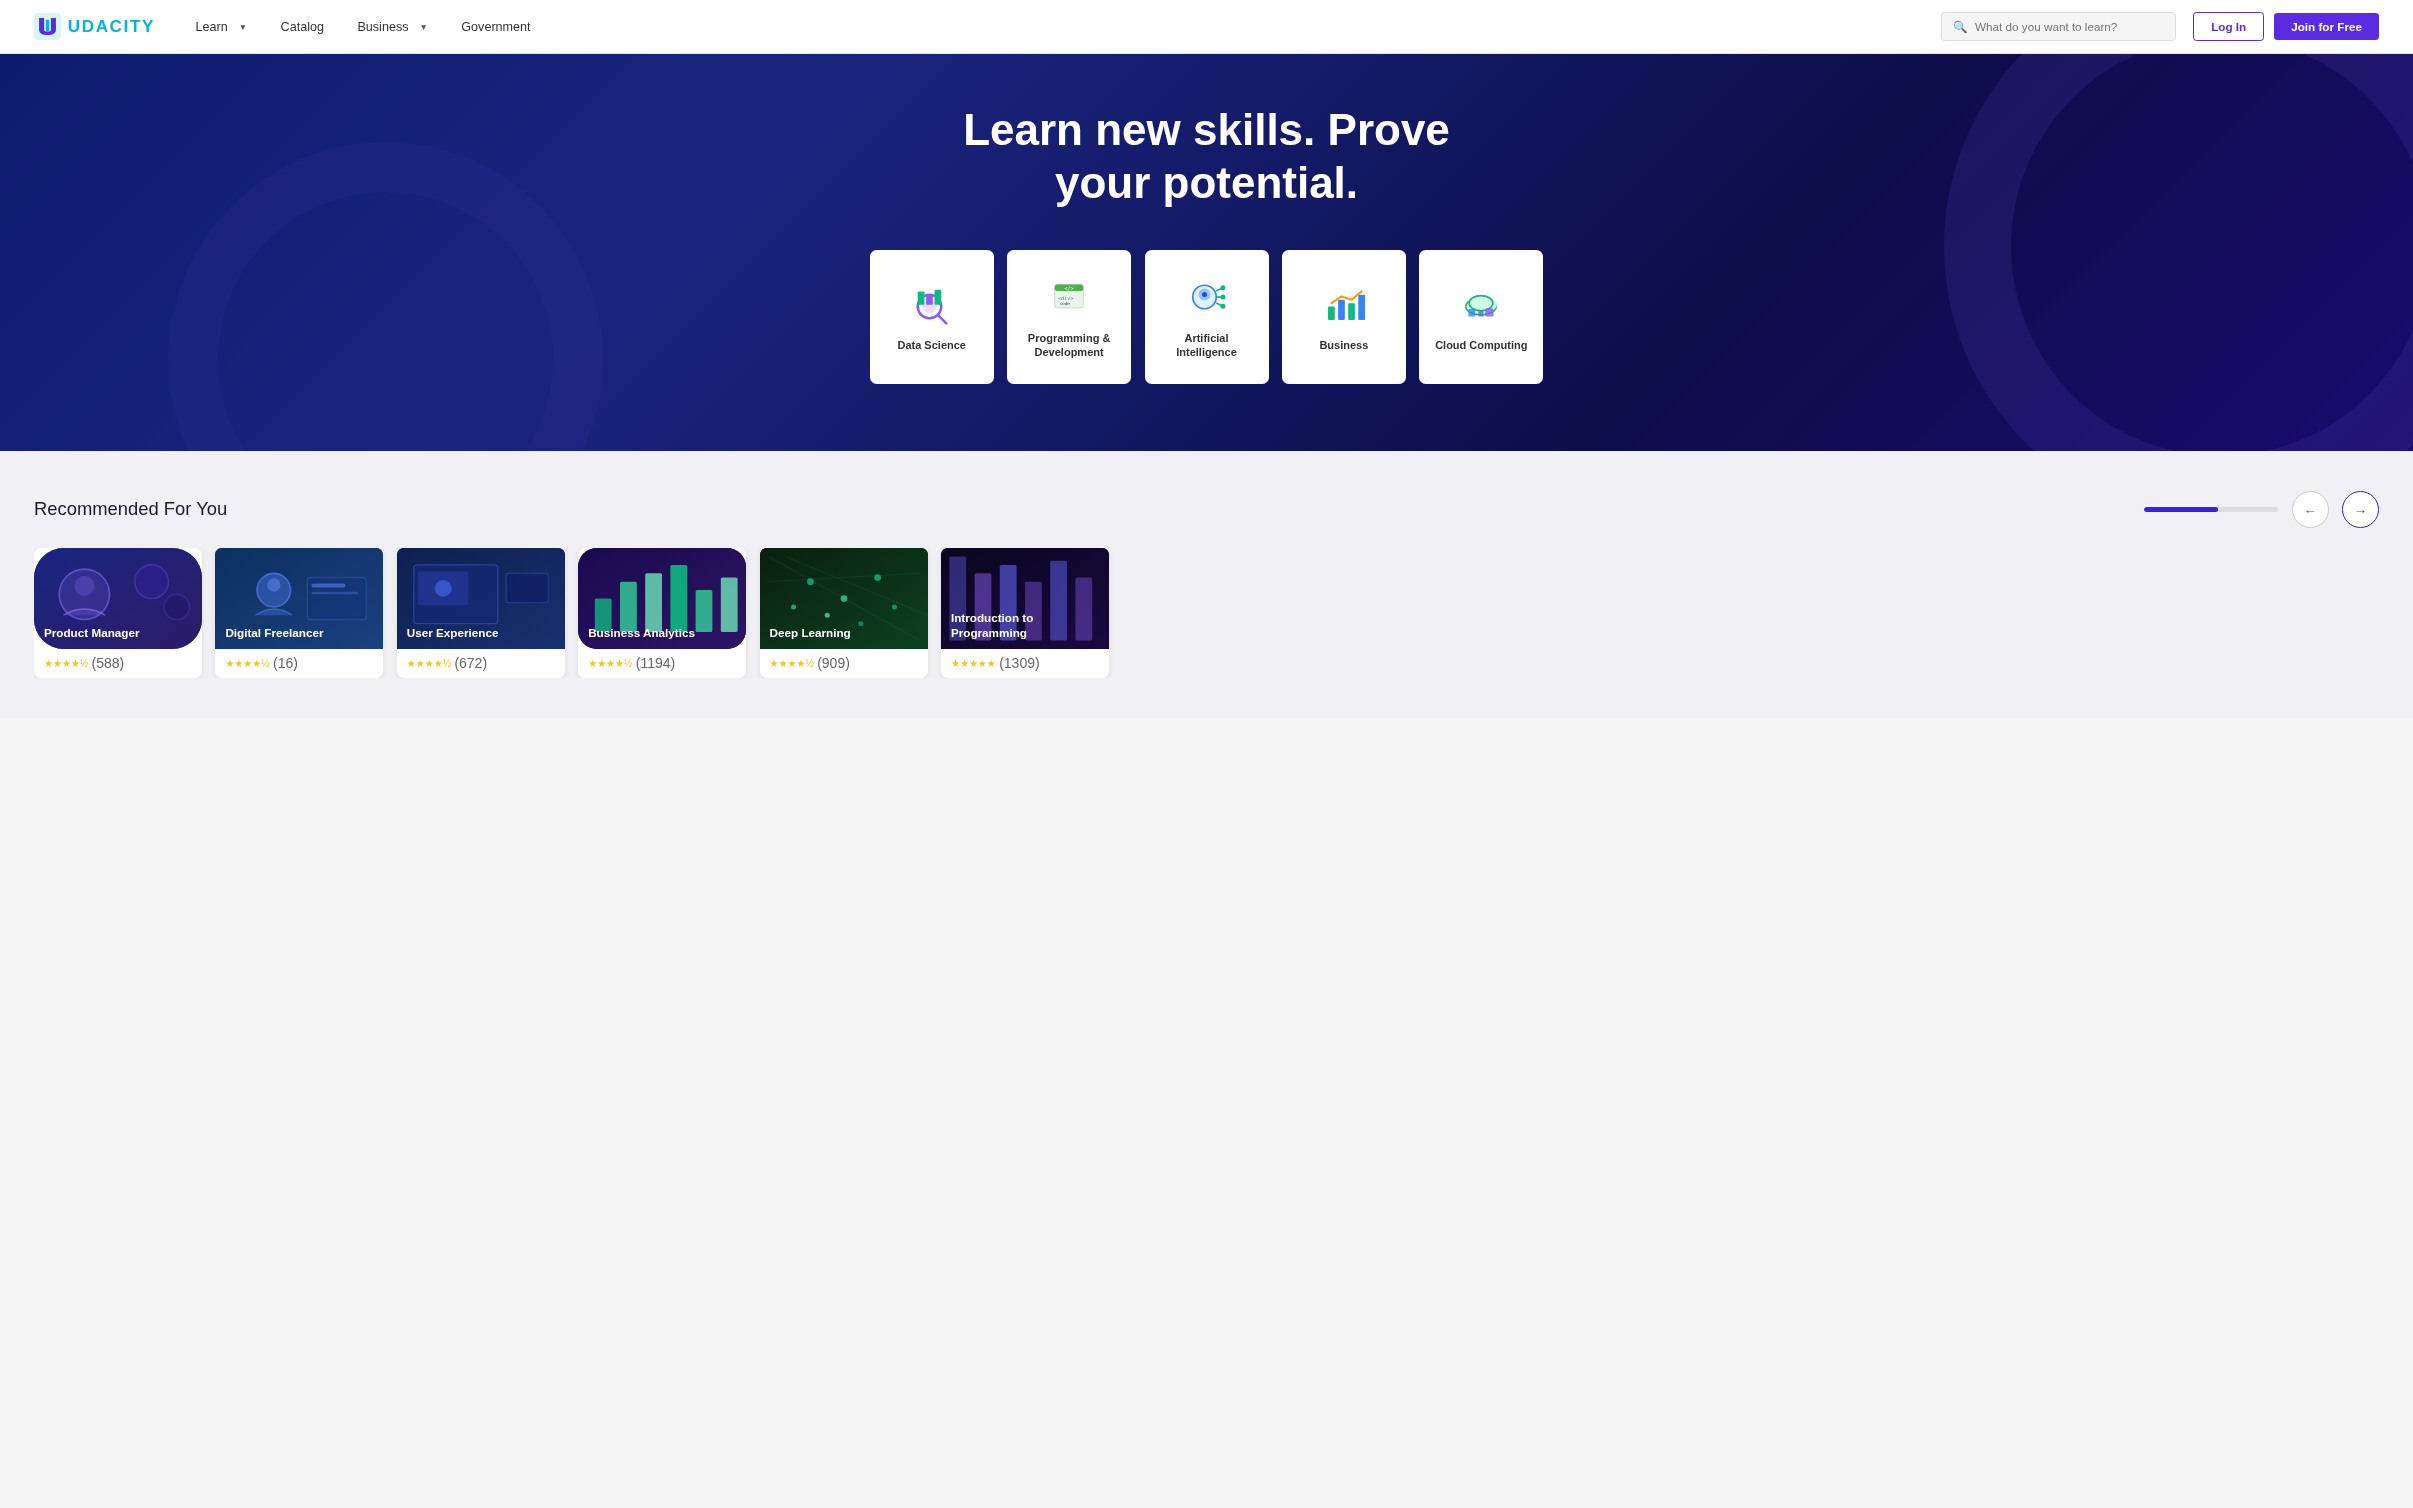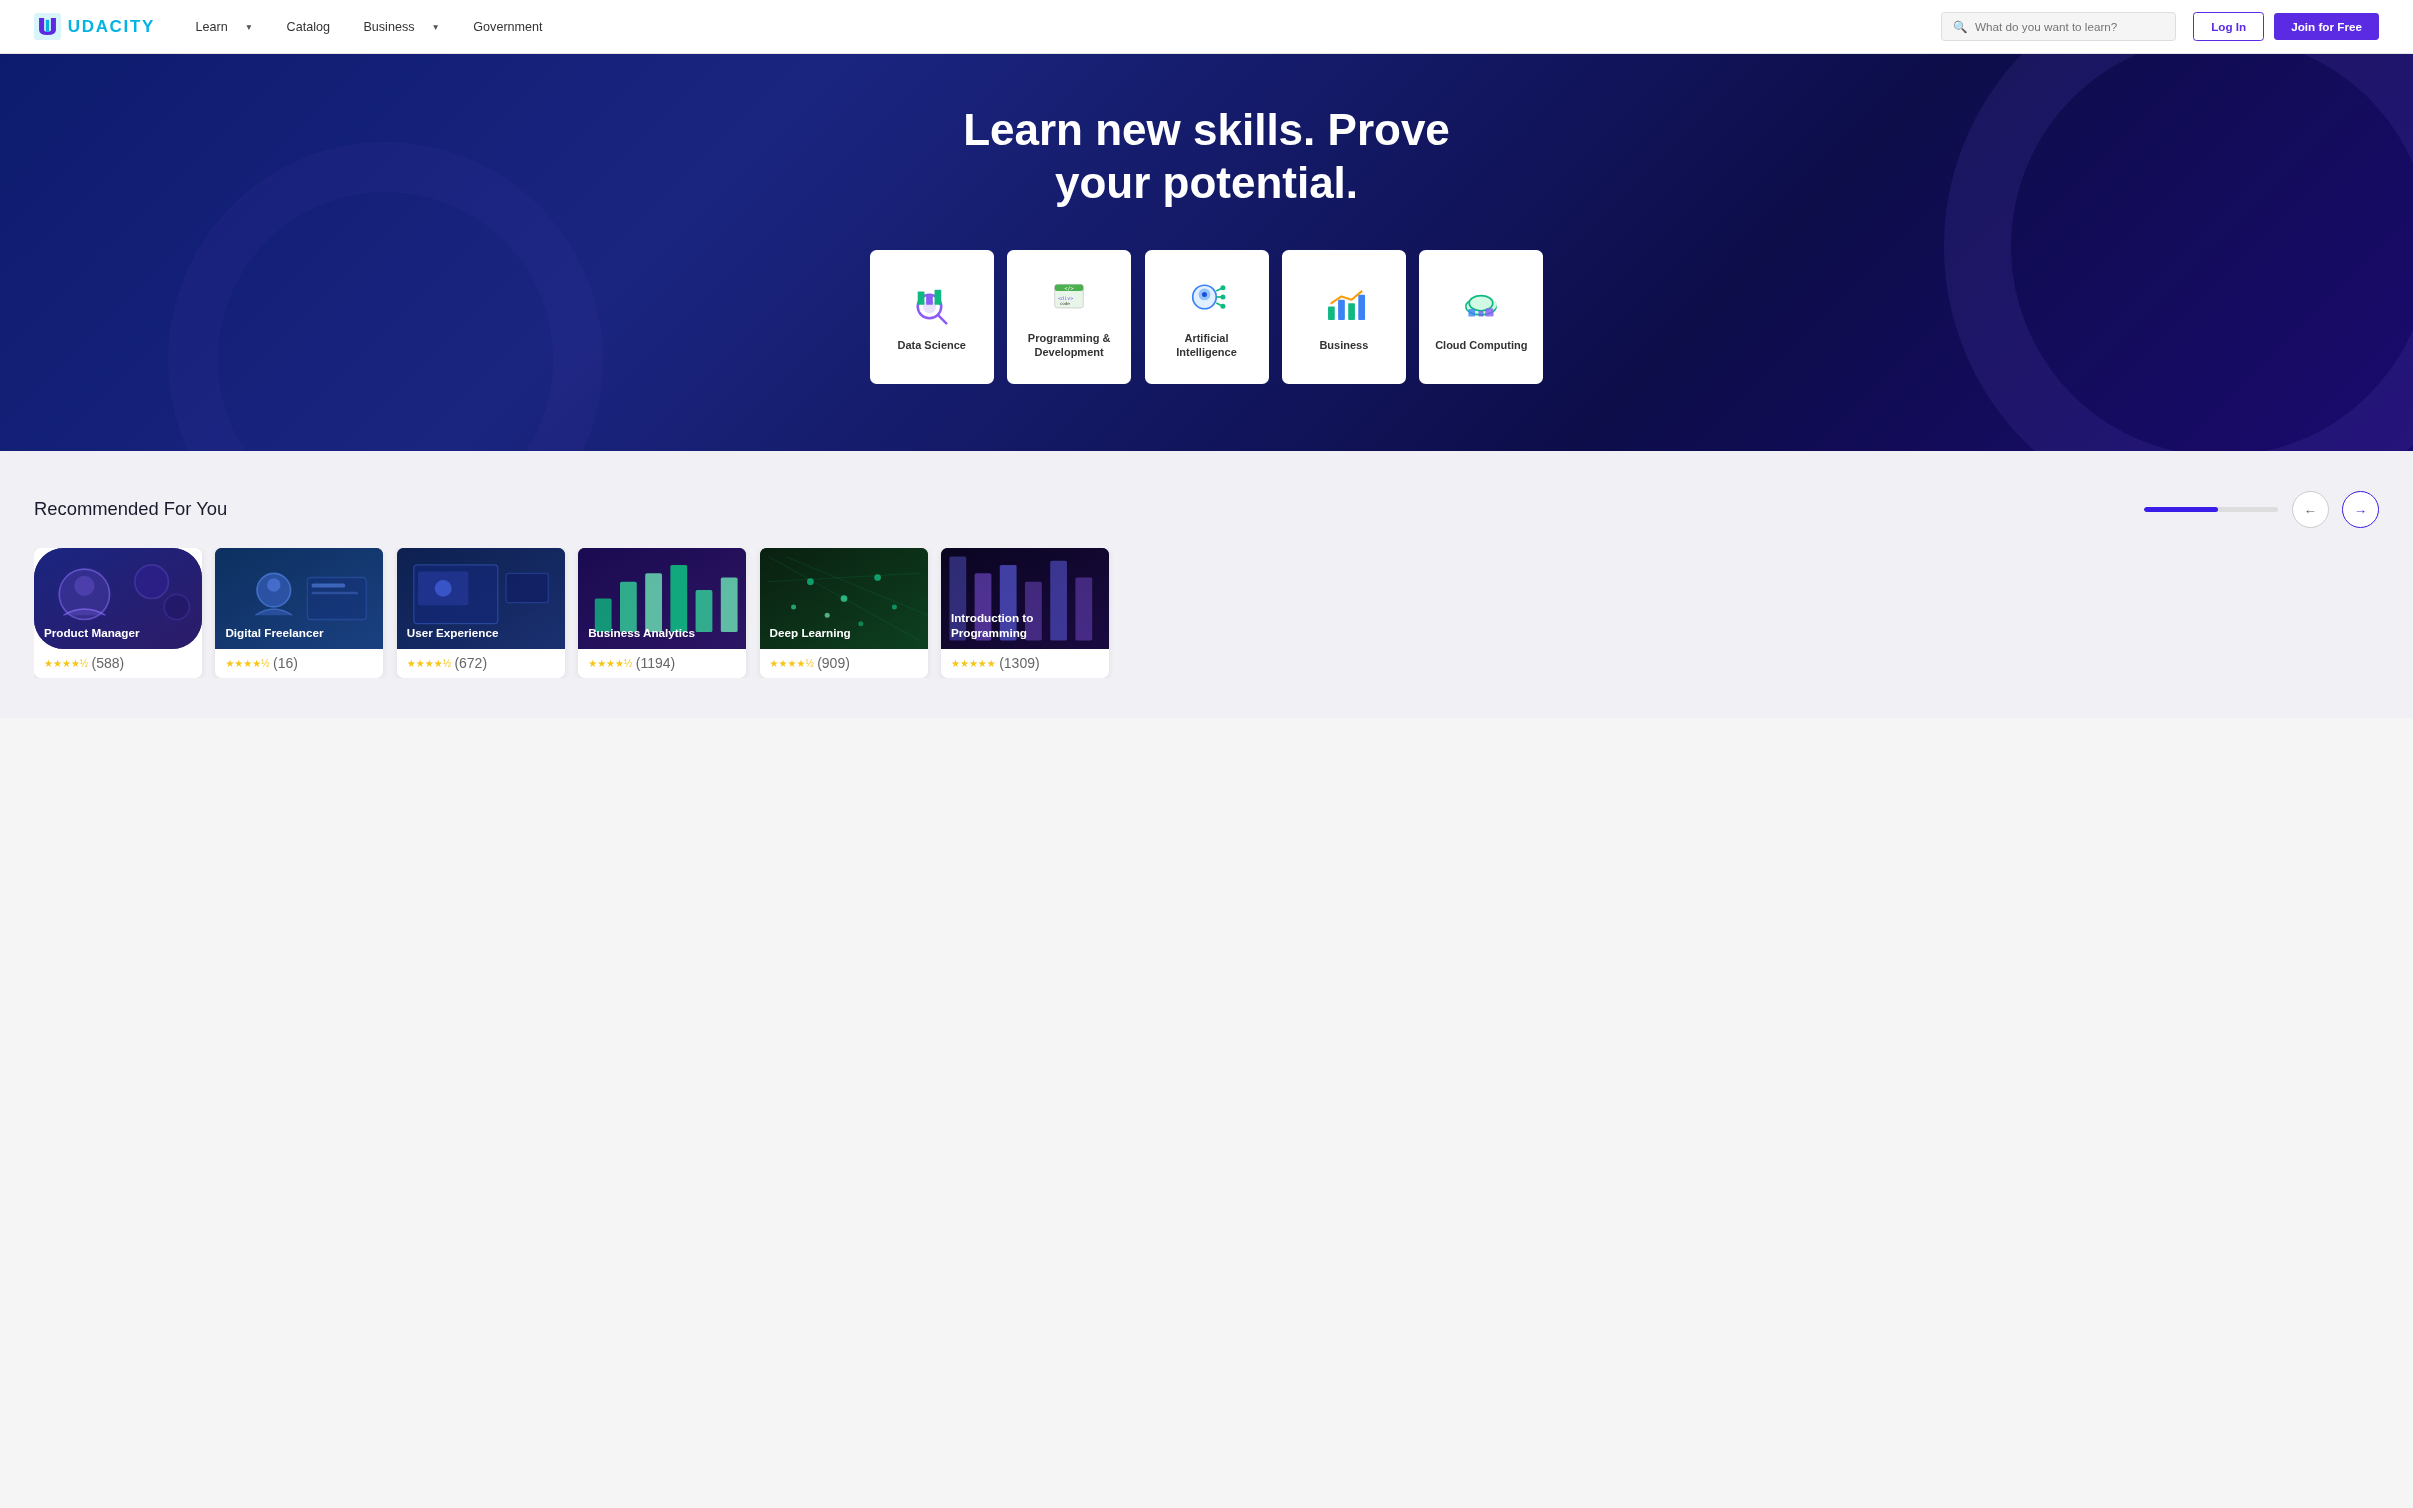--- a/index.html
+++ b/index.html
@@ -41,21 +41,21 @@
       flex: 1;
     }
     .nav-item {
       padding: 6.7px 13.4px;
       font-size: 12.6px;
       color: #333;
       cursor: pointer;
       border-radius: 3.4px;
       display: flex;
       align-items: center;
-      gap: 17px;
+      gap: 11px;
     }
     .nav-chevron { font-size: 8.4px; color: #555; }
     .search-bar {
       display: flex;
       align-items: center;
       background: #f5f5f5;
       border: 0.8px solid #ddd;
       border-radius: 3.4px;
       padding: 6.7px 11.7px;
       gap: 6.7px;
@@ -266,21 +266,21 @@
       gap: 3.4px;
       padding: 6.7px 10px;
     }
     .stars { color: #f5c518; font-size: 10px; }
     .rating-count { font-size: 14px; color: #666; }
 
     
     .thumb-product-manager { background: linear-gradient(135deg, #1a2580, #2d1b69); border-radius: 30px; }
     .thumb-digital-freelancer { background: linear-gradient(135deg, #0d3060, #1a4080); }
     .thumb-user-experience { background: linear-gradient(135deg, #0d2050, #1a3070); }
-    .thumb-business-analytics { background: linear-gradient(135deg, #1a0a50, #2d1565); }
+    .thumb-business-analytics { background: linear-gradient(135deg, #1a0a50, #2d1565); border-radius: 19px; }
     .thumb-deep-learning { background: linear-gradient(135deg, #0a2010, #0d4020); }
     .thumb-intro-programming { background: linear-gradient(135deg, #0a0520, #1a0a40); }
   </style>
 </head>
 <body>
 
 <header class="header">
   <a class="logo" href="#">
     <svg class="logo-icon" viewBox="0 0 32 32" xmlns="http://www.w3.org/2000/svg">
       <rect x="0" y="0" width="32" height="32" rx="4" fill="#02b3e4" opacity="0.15"></rect>

